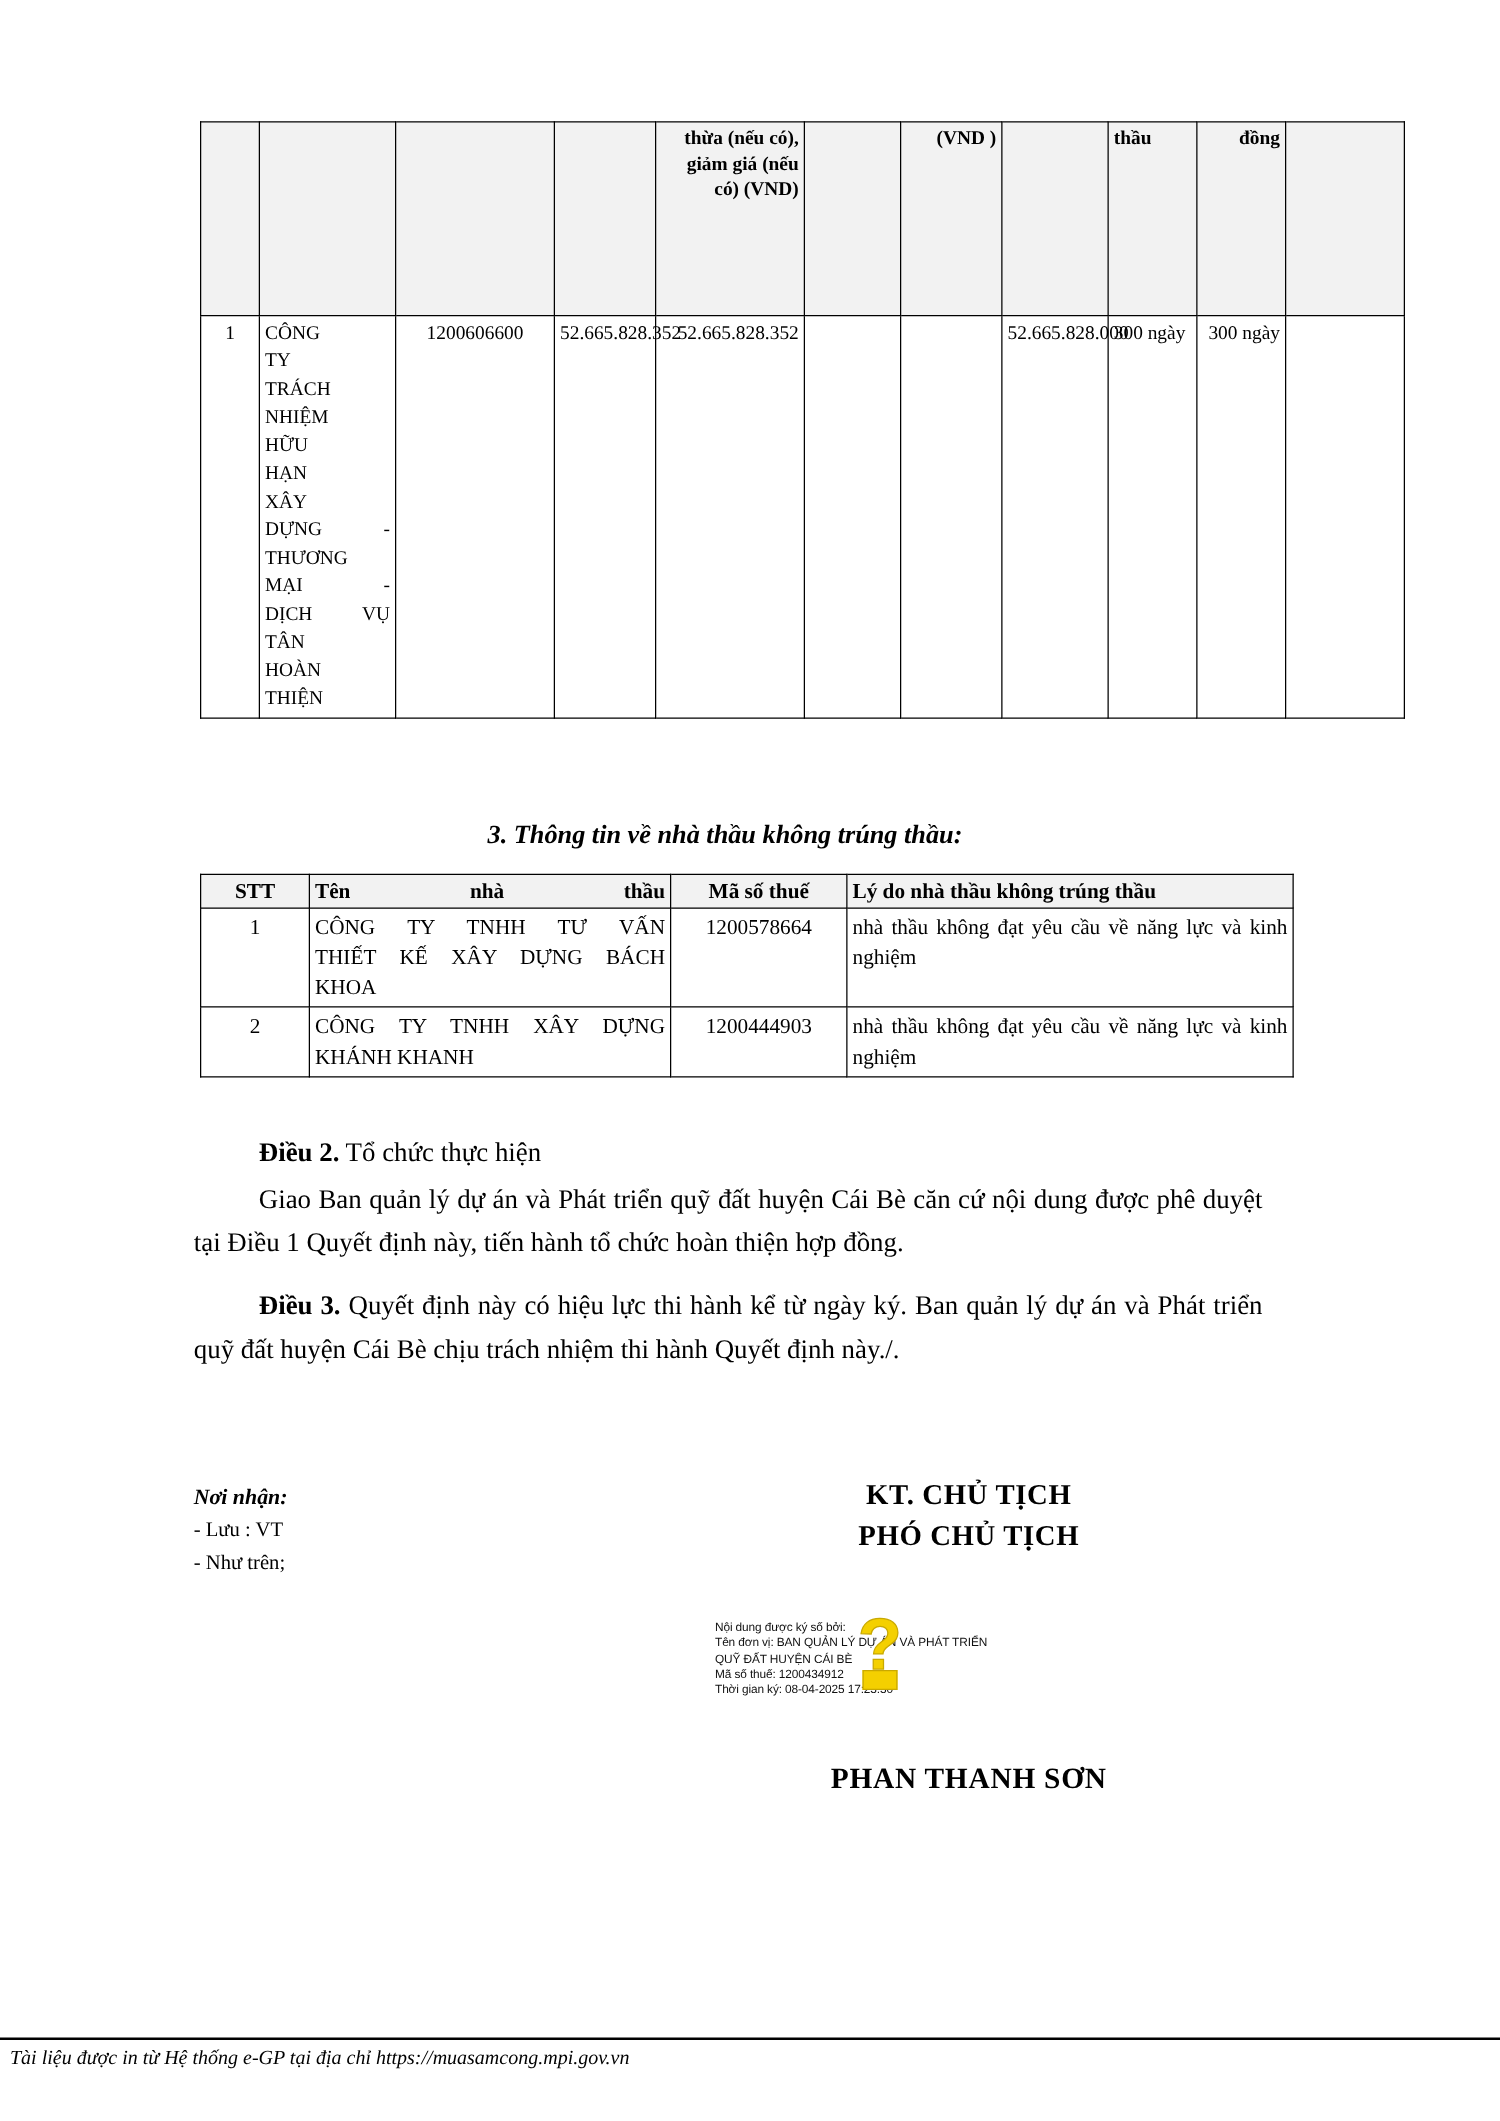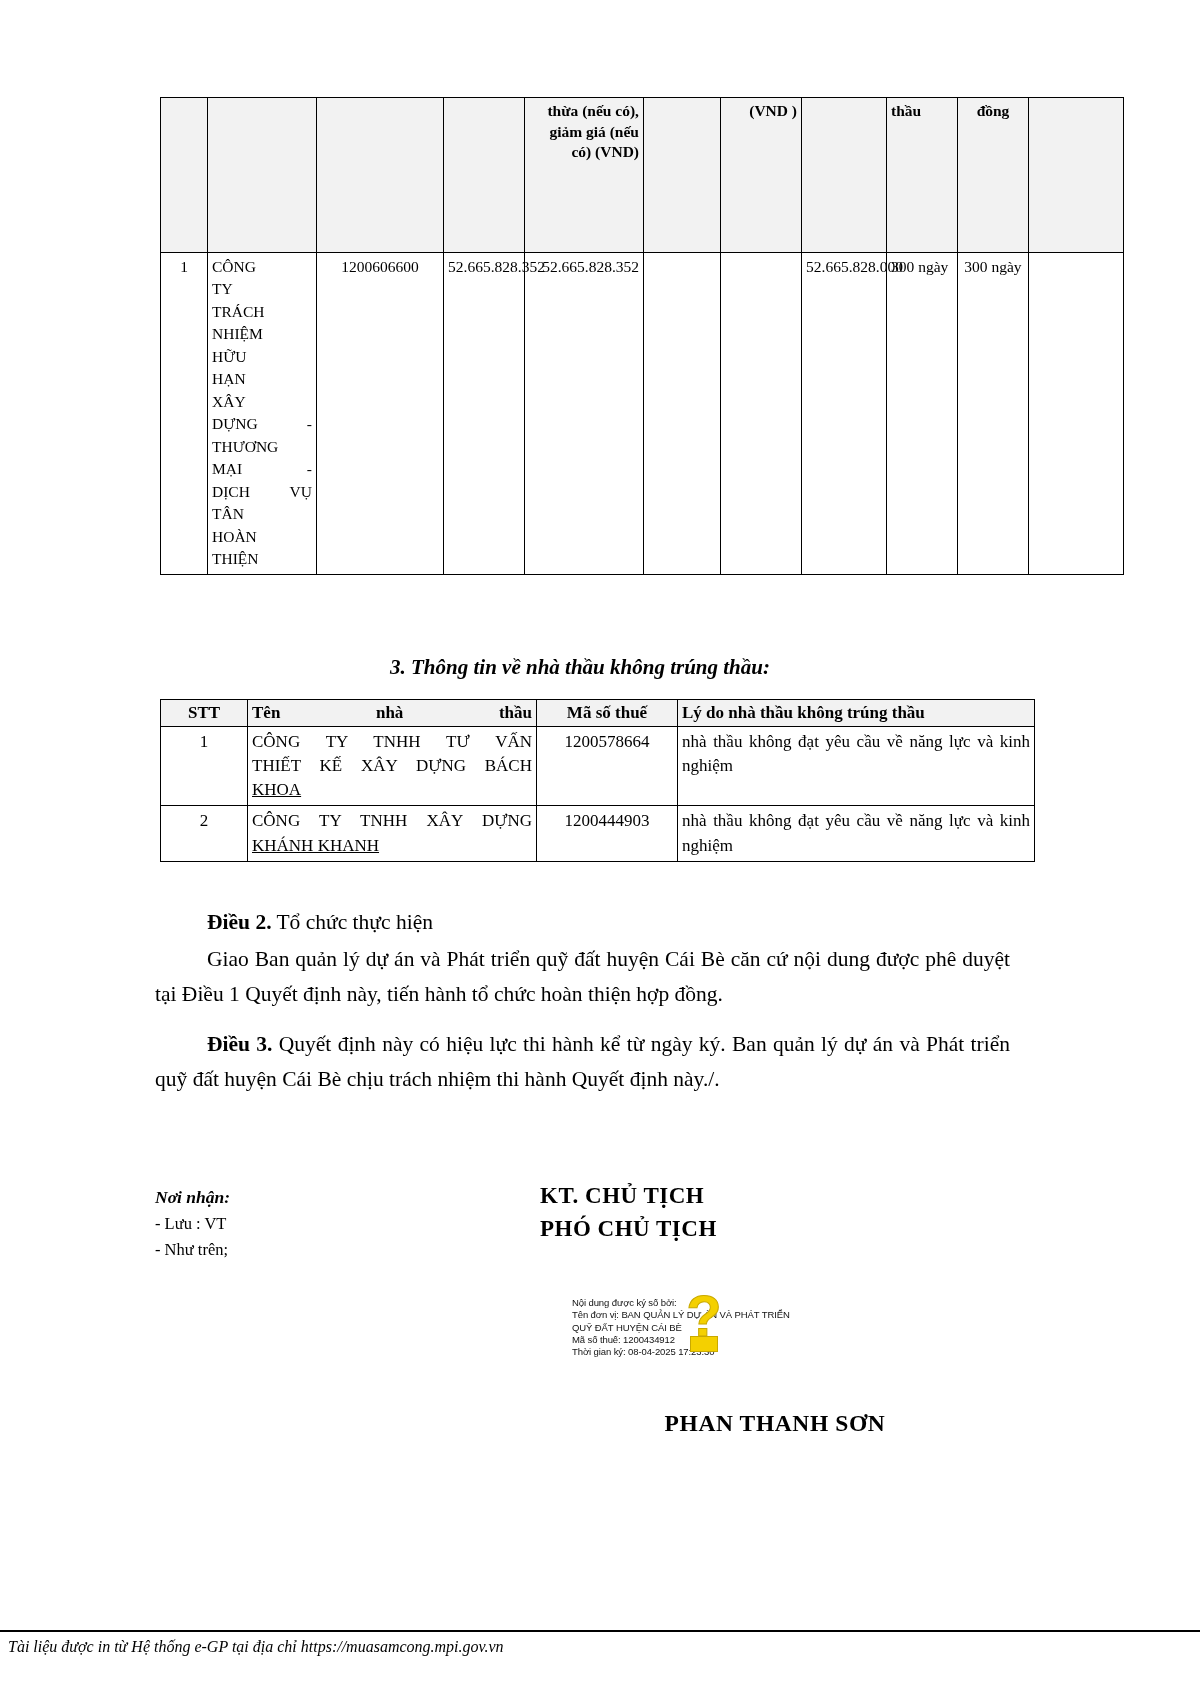--- a/index.html
+++ b/index.html
@@ -57,21 +57,21 @@
   }
   .t1 .c-stt   { width: 38px;  text-align: center; }
   .t1 .c-name  { width: 100px; text-align: justify; text-align-last: justify; }
   .t1 .c-mst   { width: 118px; text-align: center; }
   .t1 .c-gia   { width: 72px;  text-align: right; }
   .t1 .c-sau   { width: 110px; text-align: right; }
   .t1 .c-empty1{ width: 68px; }
   .t1 .c-vnd   { width: 72px; }
   .t1 .c-trung { width: 76px;  text-align: left; }
   .t1 .c-thau  { width: 62px;  text-align: left; }
-  .t1 .c-dong  { width: 62px;  text-align: center; }
+  .t1 .c-dong  { width: 62px;  text-align: right; }
   .t1 .c-last  { width: 86px; }
 
   .t1 .c-name .w { display: block; }
 
   
   .sec-head {
     position: absolute;
     left: 160px;
     top: 655px;
     width: 840px;
@@ -99,21 +99,21 @@
   .t2 td {
     font-size: 17px;
     line-height: 1.42;
     padding: 5px 7px;
     vertical-align: top;
   }
   .t2 .k-stt  { width: 78px;  text-align: center; }
   .t2 .k-name { width: 280px; text-align: justify; text-align-last: justify; margin-top: 21px; }
   .t2 .k-mst  { width: 132px; text-align: center; }
   .t2 .k-why  { width: 348px; text-align: justify; }
-  .t2 td.k-name .lastline { text-align-last: left; text-decoration: underline; }
+  .t2 td.k-name .lastline { text-align-last: left; }
 
   
   .body-block {
     position: absolute;
     left: 155px;
     top: 905px;
     width: 855px;
     font-size: 21.5px;
     line-height: 1.62;
   }
@@ -139,20 +139,21 @@
     font-weight: bold;
     font-style: italic;
     font-size: 17.5px;
   }
 
   .sign-block {
     position: absolute;
     left: 540px;
     top: 1180px;
     width: 470px;
+    text-align: center;
   }
   .sign-block .l1,
   .sign-block .l2 {
     font-weight: bold;
     font-size: 23px;
     line-height: 1.42;
     letter-spacing: 0.5px;
   }
 
   

